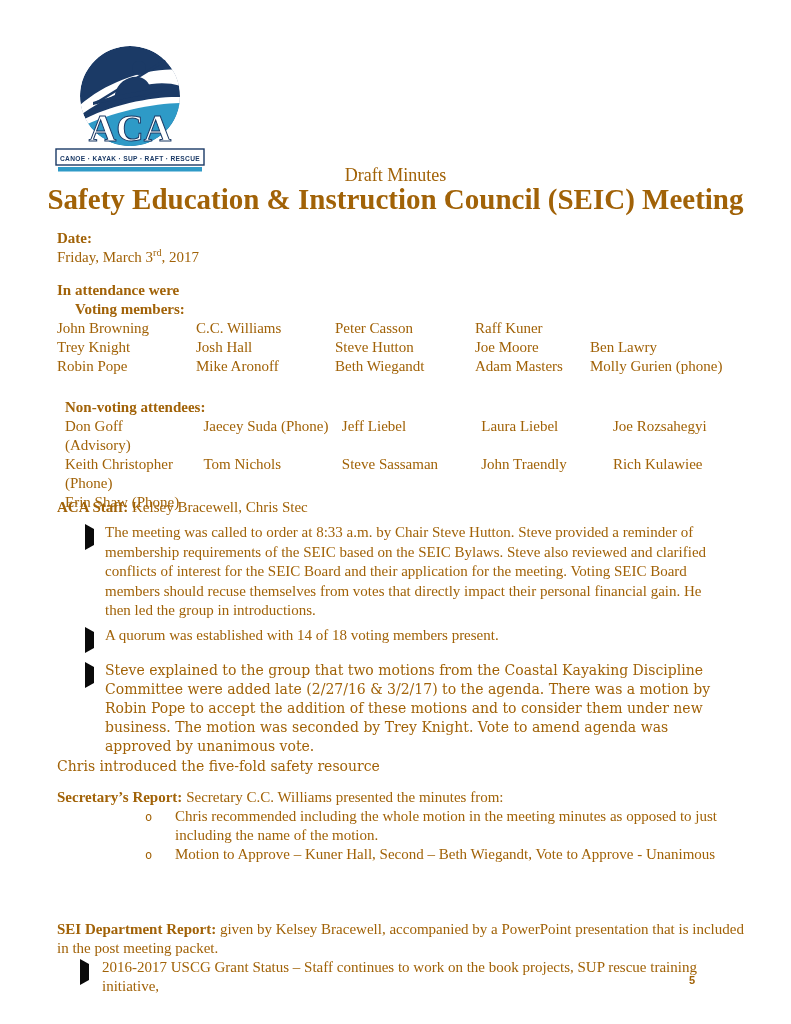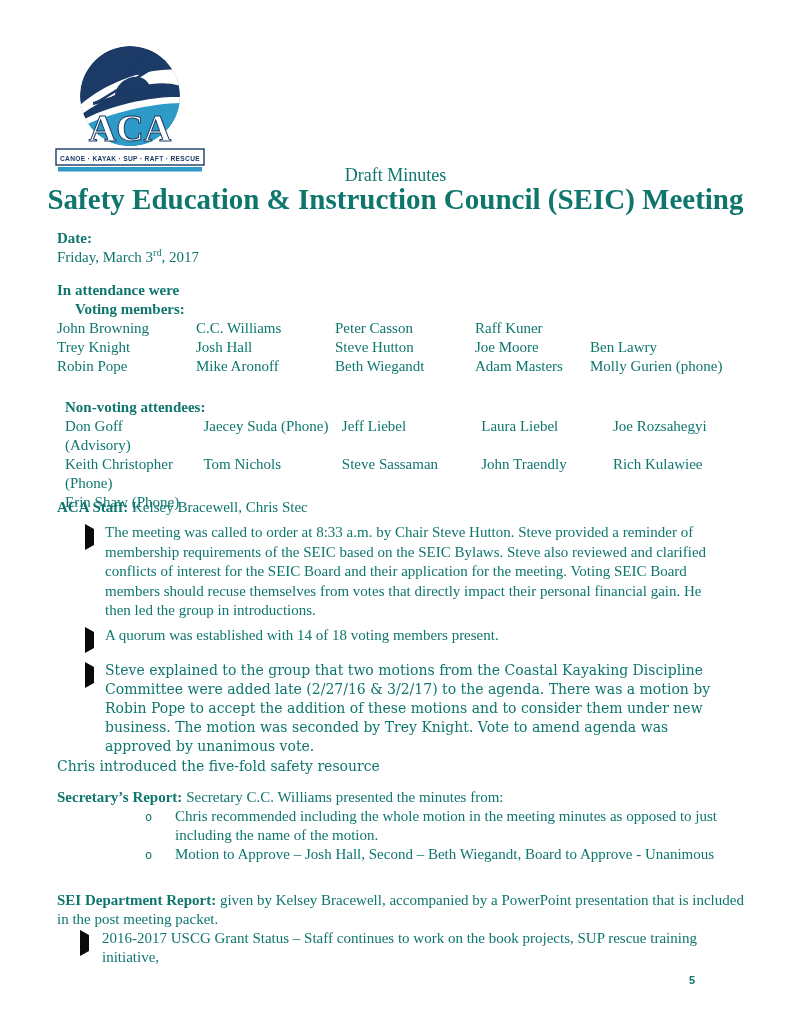--- a/index.html
+++ b/index.html
@@ -3,21 +3,21 @@
 <meta charset="utf-8">
 <style>
   * { margin: 0; padding: 0; box-sizing: border-box; }
   html, body { background: #ffffff; }
   .page {
     position: relative;
     width: 791px;
     height: 1024px;
     background: #ffffff;
     font-family: "Liberation Serif", serif;
-    color: #0f766e;
+    color: #a16207;
     font-size: 15px;
     line-height: 19px;
     overflow: hidden;
   }
   .abs { position: absolute; }
 
   
   .logo-wrap { left: 55px; top: 42px; width: 150px; }
 
   
@@ -76,21 +76,21 @@
   
   .secretary { top: 788px; left: 57px; width: 690px; }
   .sec-bullet { display: flex; padding-left: 23px; }
   .sec-bullet .arrow-marker { flex: 0 0 22px; }
   .sub-bullet-row { display: flex; padding-left: 88px; }
   .o-marker { flex: 0 0 30px; font-family: "DejaVu Sans Mono", monospace; font-size: 12px; padding-top: 1px; }
   .sub-text { width: 552px; }
 
   
   .sei { top: 891px; left: 57px; width: 690px; }
-  .sei-par { width: 688px; }
+  .sei-par { width: 688px; margin-top: 29px; }
 
   .page-number { top: 971px; left: 689px; font-size: 11px; font-weight: bold; font-family: "Liberation Sans", sans-serif; }
 
   sup { font-size: 10px; line-height: 0; vertical-align: super; }
 
   
   .logo-aca-text { font-family: "Liberation Serif", serif; font-weight: bold; }
   .logo-banner-text { font-family: "Liberation Sans", sans-serif; font-weight: bold; letter-spacing: 0.4px; }
 </style>
 </head>
@@ -220,21 +220,21 @@
     <p>
       <span class="bold">Secretary’s Report:</span>
       <span>Secretary C.C. Williams presented the minutes from:</span>
     </p>
     <div class="sub-bullet-row">
       <span class="o-marker">o</span>
       <span class="sub-text">Chris recommended including the whole motion in the meeting minutes as opposed to just including the name of the motion.</span>
     </div>
     <div class="sub-bullet-row">
       <span class="o-marker">o</span>
-      <span class="sub-text">Motion to Approve – Josh Hall, Second – Beth Wiegandt, Board to Approve - Unanimous</span>
+      <span class="sub-text">Motion to Approve – Kuner Hall, Second – Beth Wiegandt, Vote to Approve - Unanimous</span>
     </div>
   </div>
 
   <div class="abs sei">
     <p class="sei-par">
       <span class="bold">SEI Department Report:</span>
       <span>given by Kelsey Bracewell, accompanied by a PowerPoint presentation that is included in the post meeting packet.</span>
     </p>
     <div class="sec-bullet">
       <span class="arrow-marker"><span class="tri"></span></span>

